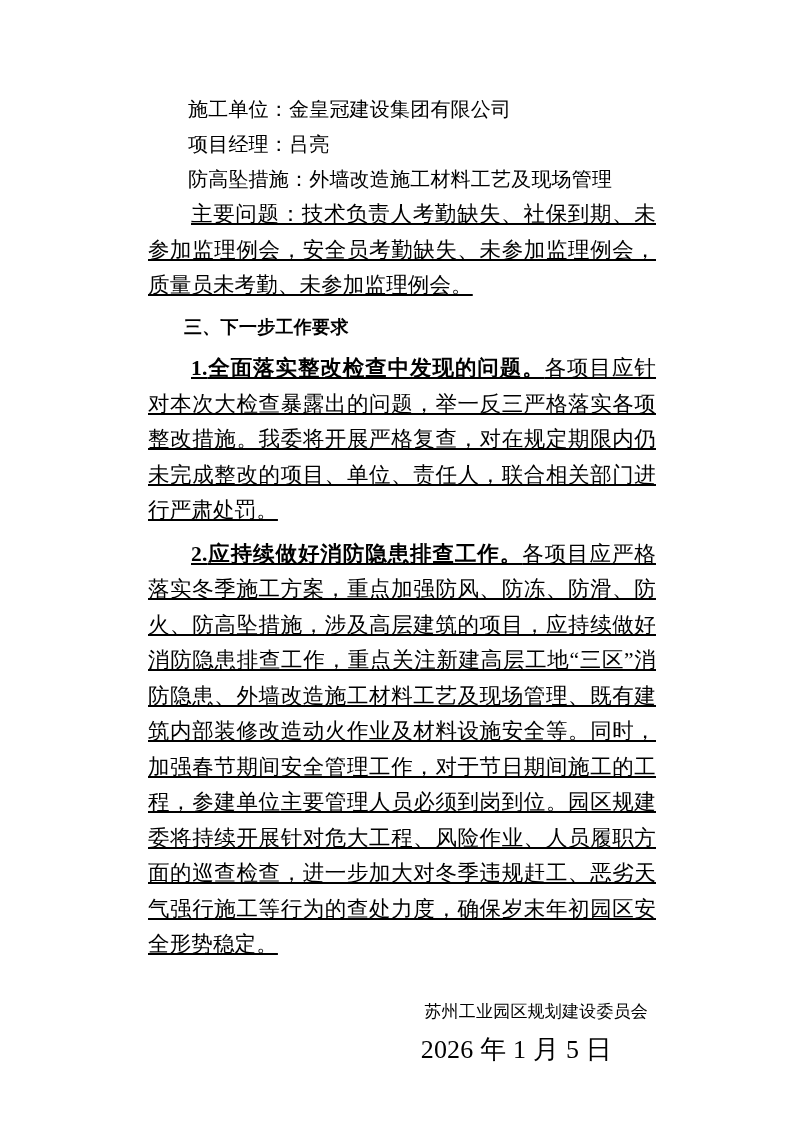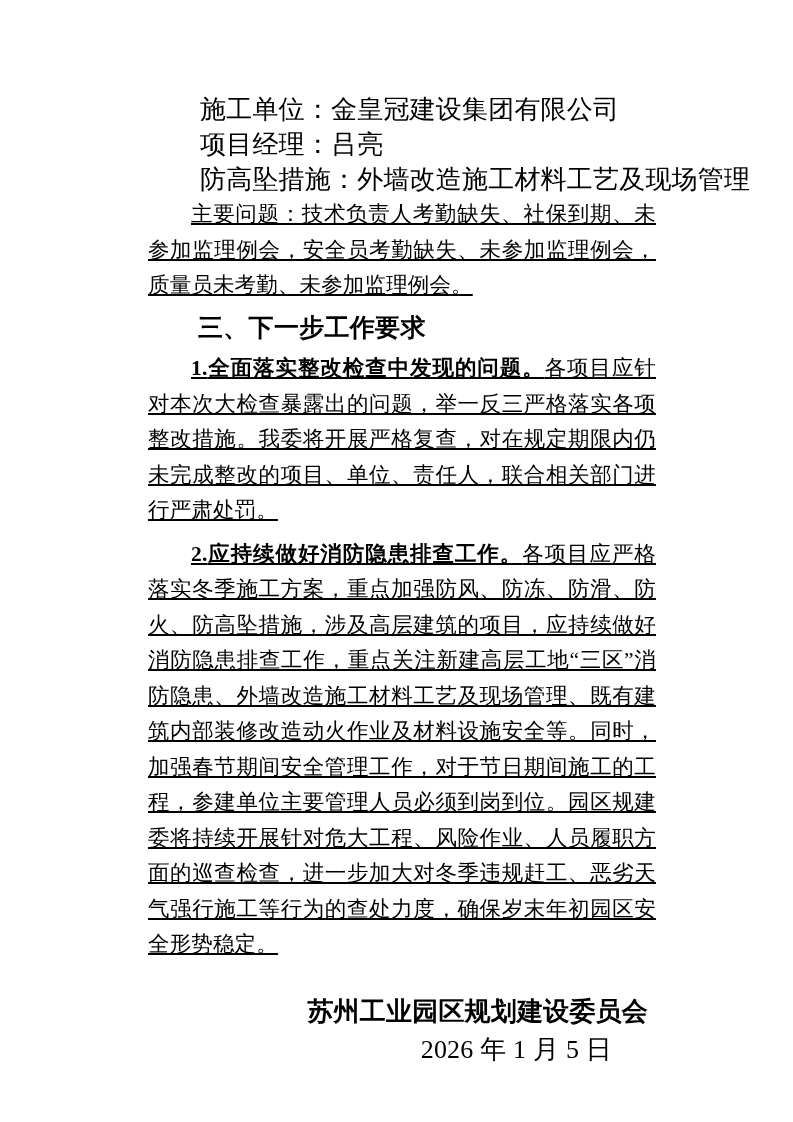--- a/index.html
+++ b/index.html
@@ -23,21 +23,21 @@
     height: 1122px;
     background: #fff;
   }
   .content {
     position: absolute;
     left: 148px;
     top: 92px;
     width: 508px;
   }
   .line {
-    font-size: 26px;
+    font-size: 20px;
     line-height: 35px;
     white-space: nowrap;
     letter-spacing: 0.2px;
   }
   .indent2 {
     text-indent: 2em;
   }
   .para {
     font-size: 21.5px;
     line-height: 35.5px;
@@ -45,42 +45,41 @@
     text-align-last: left;
     text-justify: inter-ideograph;
     letter-spacing: 0.15px;
     margin: 0;
     text-decoration: underline;
   }
   .para-indent {
     text-indent: 2em;
   }
   .heading {
-    font-size: 25px;
+    font-size: 18px;
     line-height: 35.5px;
     font-weight: bold;
     text-indent: 2em;
     letter-spacing: 0.3px;
     margin: 0;
   }
   .bold-lead {
     font-weight: bold;
   }
   .signature {
     position: absolute;
     right: 0;
     width: 100%;
     text-align: right;
   }
   .sign-line {
-    font-size: 26px;
+    font-size: 17px;
     line-height: 38px;
     letter-spacing: 0.2px;
     padding-right: 8px;
-    font-weight: bold;
   }
   .sign-date {
     font-size: 26px;
     line-height: 38px;
     letter-spacing: 0.2px;
     padding-right: 44px;
   }
   .spacer-sm { height: 6px; }
   .spacer-md { height: 8px; }
   .spacer-lg { height: 30px; }

